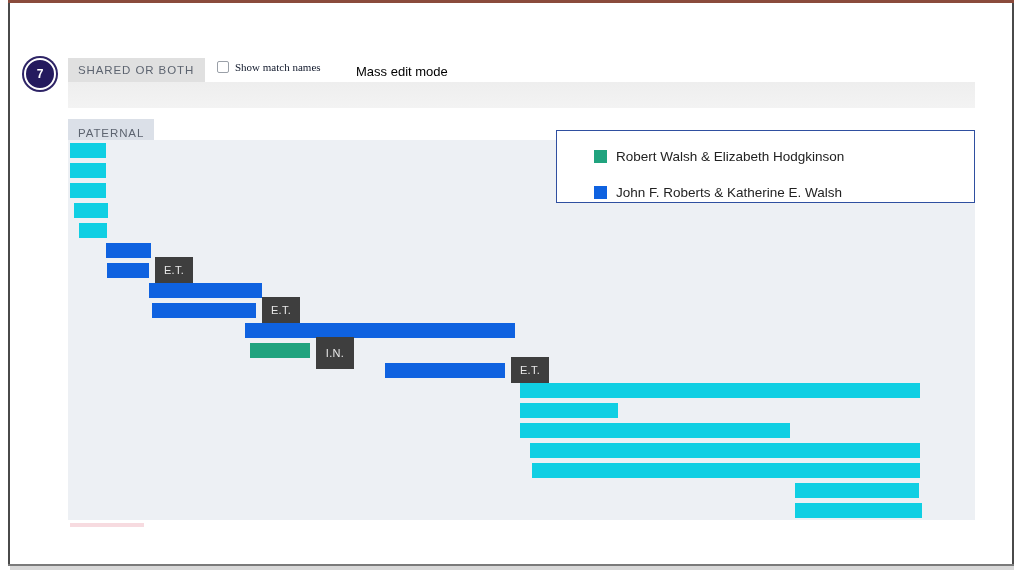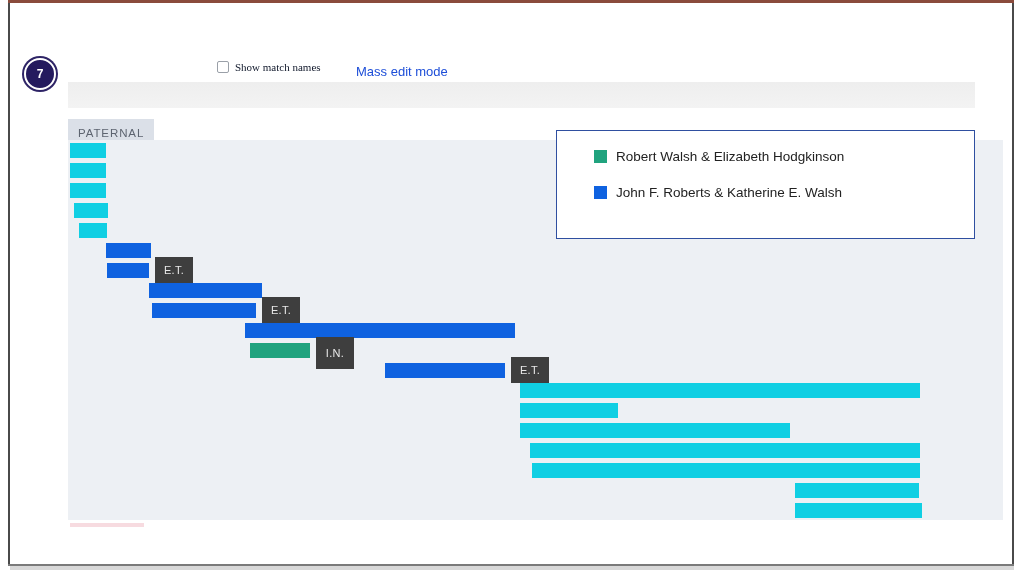--- a/index.html
+++ b/index.html
@@ -105,21 +105,21 @@
   }
   #show-match-label {
     font-size: 11px;
     color: #0f172a;
     font-family: Liberation Serif, serif;
   }
   #mass-edit-link {
     position: absolute;
     left: 288px; top: 6px;
     font-size: 13px;
-    color: #1d4ed8;
+    color: #000000;
     font-family: "Liberation Sans", sans-serif;
     cursor: pointer;
   }
 
   
   #grey-band {
     position: absolute;
     left: 68px; top: 82px;
     width: 907px; height: 26px;
     background: linear-gradient(#eeeeee, #f3f3f3);
@@ -137,21 +137,20 @@
     font-family: "Liberation Sans", sans-serif;
   }
 
   
   #chart-panel {
     position: absolute;
     left: 68px; top: 140px;
     width: 907px; height: 380px;
     background: #edf0f4;
     overflow: hidden;
-    padding-left: 28px;
   }
   .bar {
     position: absolute;
     height: 15px;
     box-sizing: border-box;
   }
   .seg-label {
     position: absolute;
     background: #3e3e3e;
     color: #e8e8e8;
@@ -168,21 +167,21 @@
     position: absolute;
     left: 70px; top: 523px;
     width: 74px; height: 4px;
     background: #f7dbe0;
   }
 
   
   #legend {
     position: absolute;
     left: 556px; top: 130px;
-    width: 419px; height: 109px;
+    width: 419px; height: 73px;
     background: #ffffff;
     border: 1.6px solid #2f4fa0;
     box-sizing: border-box;
     padding-left: 20px;
   }
   .legend-row {
     position: absolute;
     display: flex;
     align-items: center;
     gap: 9px;
@@ -207,20 +206,21 @@
   <div id="frame-left-edge"></div>
   <div id="frame-right-edge"></div>
   <div id="frame-bottom-edge"></div>
   <div id="frame-bottom-shadow"></div>
 
   <div id="step-badge">
     <span>7</span>
   </div>
 
   <div id="toolbar">
+    <span class="tab-chip">SHARED OR BOTH</span>
 
     <div id="show-match-wrap">
       <span id="show-match-checkbox"></span>
       <span id="show-match-label">Show match names</span>
     </div>
 
     <span id="mass-edit-link">Mass edit mode</span>
   </div>
 
   <div id="grey-band"></div>

